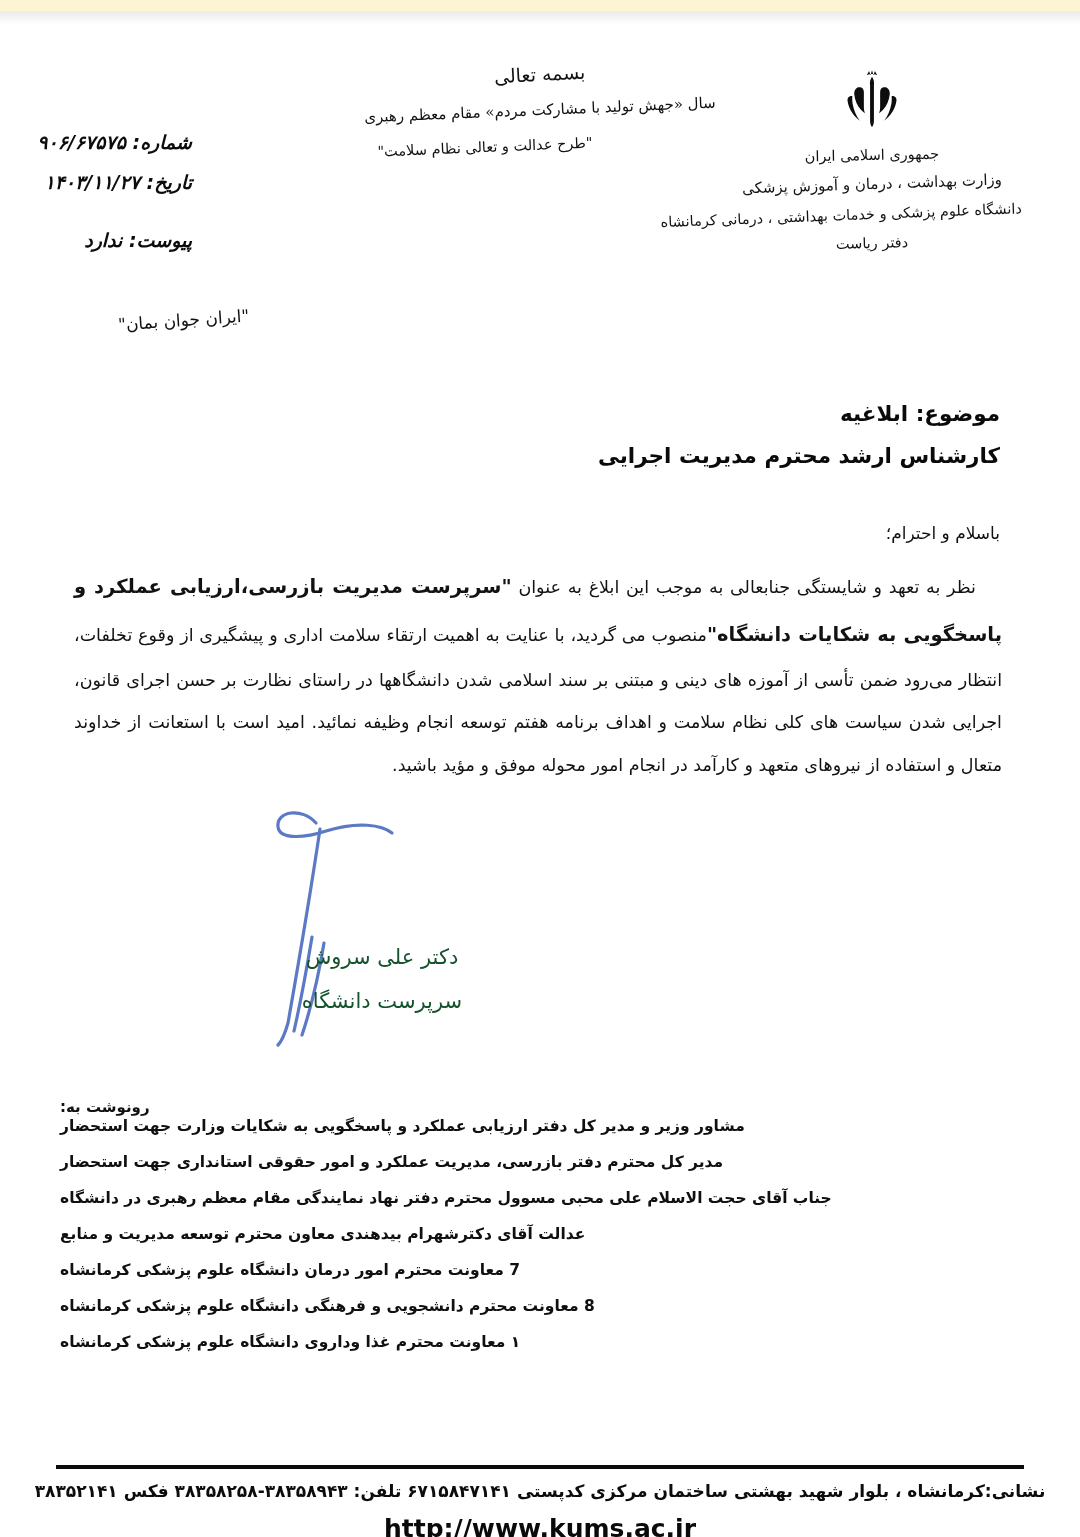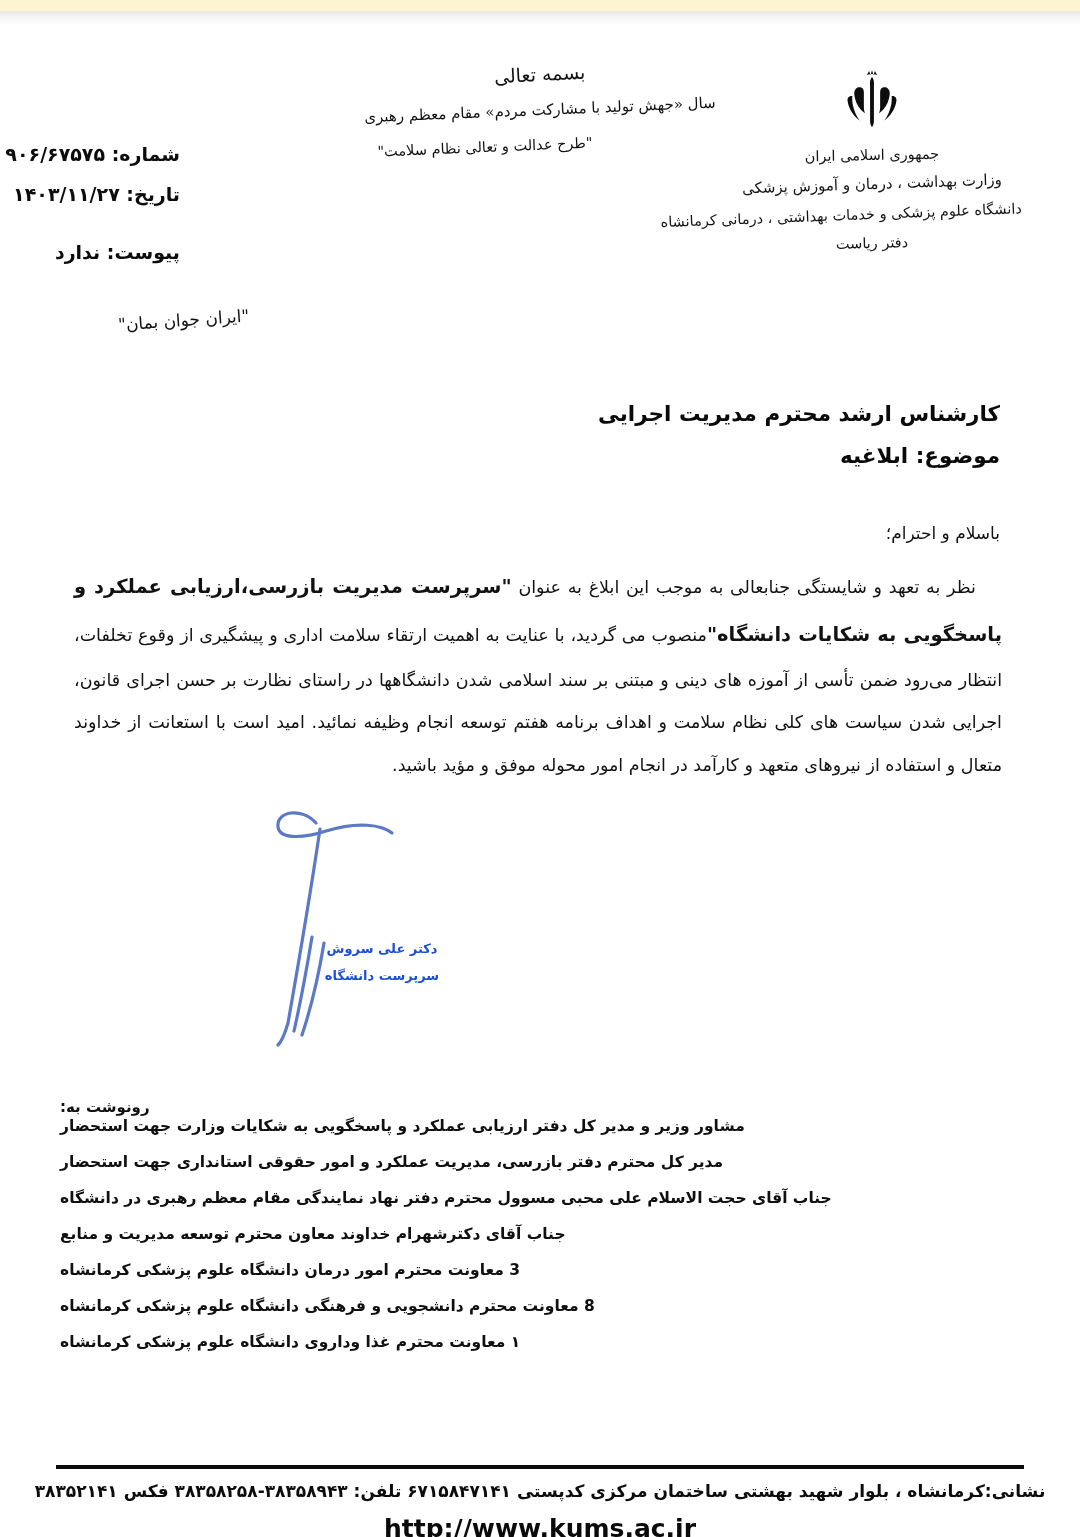--- a/index.html
+++ b/index.html
@@ -103,25 +103,26 @@
     font-size: 14.5px;
     transform: rotate(-2.4deg);
     margin-top: 20px;
     margin-right: 110px;
     white-space: nowrap;
   }
 
   
   .meta-block {
     position: absolute;
-    top: 100px;
+    top: 88px;
     left: 0;
     width: 280px;
     text-align: left;
-    padding-left: 0;
+    padding-left: 12px;
+    font-style: italic;
   }
   .meta-line {
     font-family: "DejaVu Sans", "Liberation Sans", sans-serif;
     font-size: 19px;
     font-weight: bold;
     color: #0c0c0c;
     margin-bottom: 18px;
     padding-right: 100px;
     text-align: right;
     direction: rtl;
@@ -192,23 +193,23 @@
   .sig-svg { position: absolute; top: 0; left: 18px; }
   .sig-names {
     position: absolute;
     top: 148px;
     left: 0;
     width: 300px;
     text-align: center;
     direction: rtl;
   }
   .sig-names div {
-    font-size: 13px;
-    font-weight: bold;
-    color: #1d4ed8;
+    font-size: 21px;
+    font-weight: normal;
+    color: #14532d;
     line-height: 2.1;
     white-space: nowrap;
   }
 
   
   .cc {
     position: absolute;
     top: 1073px;
     right: 60px;
     width: 960px;
@@ -300,22 +301,22 @@
     <div class="meta-block">
       <div class="meta-line">شماره: ۹۰۶/۶۷۵۷۵</div>
       <div class="meta-line">تاریخ: ۱۴۰۳/۱۱/۲۷</div>
       <div class="meta-line attach">پیوست: ندارد</div>
     </div>
   </div>
 
   <div class="iran-javan">"ایران جوان بمان"</div>
 
   <div class="recipient">
+    <div>موضوع: ابلاغیه</div>
     <div>کارشناس ارشد محترم مدیریت اجرایی</div>
-    <div>موضوع: ابلاغیه</div>
   </div>
 
   <div class="greeting">باسلام و احترام؛</div>
 
   <div class="body-text">
     <span>نظر به تعهد و شایستگی جنابعالی به موجب این ابلاغ به عنوان </span><b>"سرپرست مدیریت بازرسی،ارزیابی عملکرد و پاسخگویی به شکایات دانشگاه"</b><span>منصوب می گردید، با عنایت به اهمیت ارتقاء سلامت اداری و پیشگیری از وقوع تخلفات، انتظار می‌رود ضمن تأسی از آموزه های دینی و مبتنی بر سند اسلامی شدن دانشگاهها در راستای نظارت بر حسن اجرای قانون، اجرایی شدن سیاست های کلی نظام سلامت و اهداف برنامه هفتم توسعه انجام وظیفه نمائید. امید است با استعانت از خداوند متعال و استفاده از نیروهای متعهد و کارآمد در انجام امور محوله موفق و مؤید باشید.</span>
   </div>
 
   <div class="signature">
     <svg class="sig-svg" width="230" height="270" viewBox="0 0 230 270">
@@ -330,22 +331,22 @@
       <div>دکتر علی سروش</div>
       <div>سرپرست دانشگاه</div>
     </div>
   </div>
 
   <div class="cc">
     <div class="cc-title">رونوشت به:</div>
     <div class="cc-item">مشاور وزیر و مدیر کل دفتر ارزیابی عملکرد و پاسخگویی به شکایات وزارت جهت استحضار</div>
     <div class="cc-item">مدیر کل محترم دفتر بازرسی، مدیریت عملکرد و امور حقوقی استانداری جهت استحضار</div>
     <div class="cc-item">جناب آقای حجت الاسلام علی محبی مسوول محترم دفتر نهاد نمایندگی مقام معظم رهبری در دانشگاه</div>
-    <div class="cc-item">جناب آقای دکترشهرام خداوند معاون محترم توسعه مدیریت و منابع</div>
-    <div class="cc-item">3 معاونت محترم امور درمان دانشگاه علوم پزشکی کرمانشاه</div>
+    <div class="cc-item">عدالت آقای دکترشهرام بیدهندی معاون محترم توسعه مدیریت و منابع</div>
+    <div class="cc-item">7 معاونت محترم امور درمان دانشگاه علوم پزشکی کرمانشاه</div>
     <div class="cc-item">8 معاونت محترم دانشجویی و فرهنگی دانشگاه علوم پزشکی کرمانشاه</div>
     <div class="cc-item">۱ معاونت محترم غذا وداروی دانشگاه علوم پزشکی کرمانشاه</div>
   </div>
 
   <div class="footer-rule"></div>
   <div class="footer-addr">نشانی:کرمانشاه ، بلوار شهید بهشتی  ساختمان مرکزی کدپستی ۶۷۱۵۸۴۷۱۴۱ تلفن: ۳۸۳۵۸۹۴۳-۳۸۳۵۸۲۵۸ فکس   ۳۸۳۵۲۱۴۱</div>
   <div class="footer-url">http://www.kums.ac.ir</div>
 
 </div>
 

